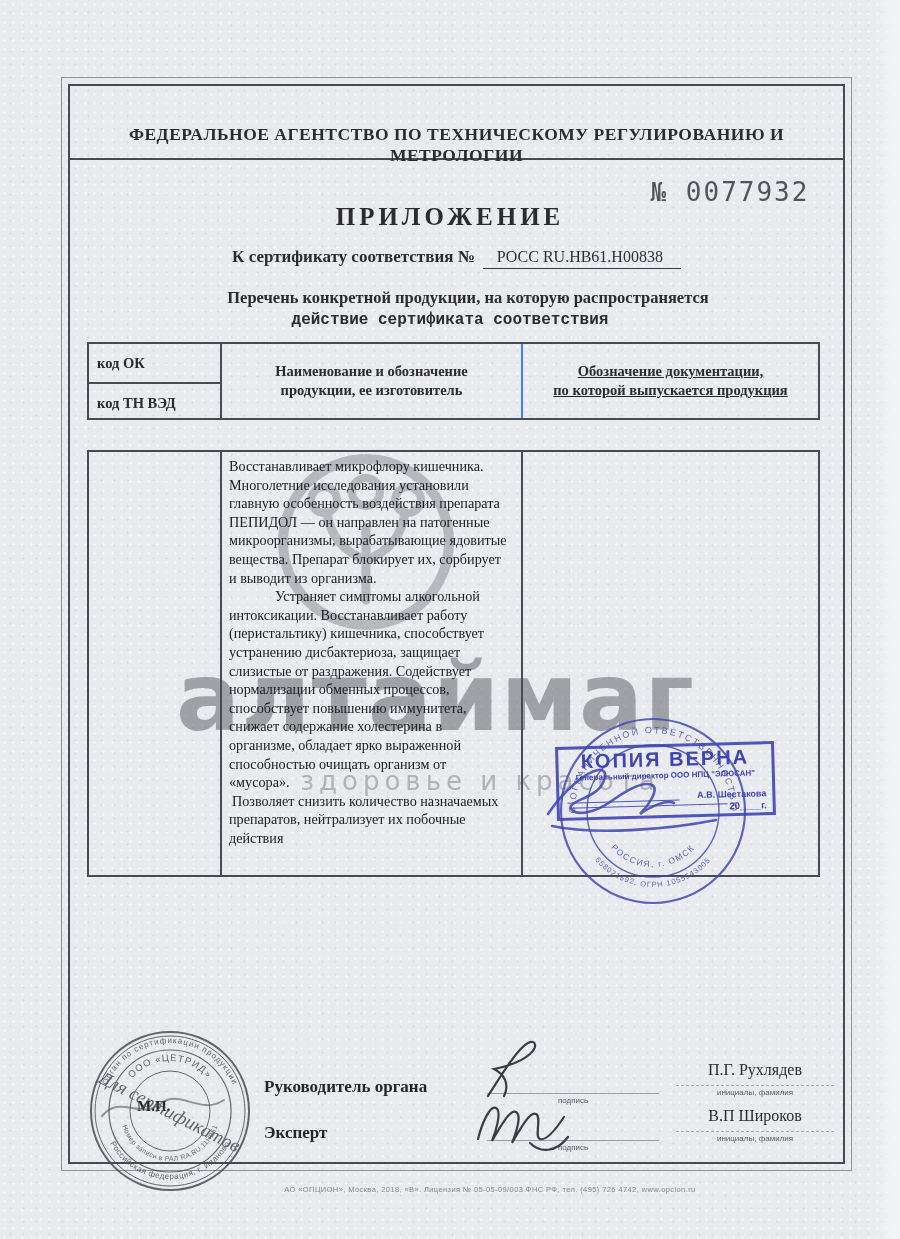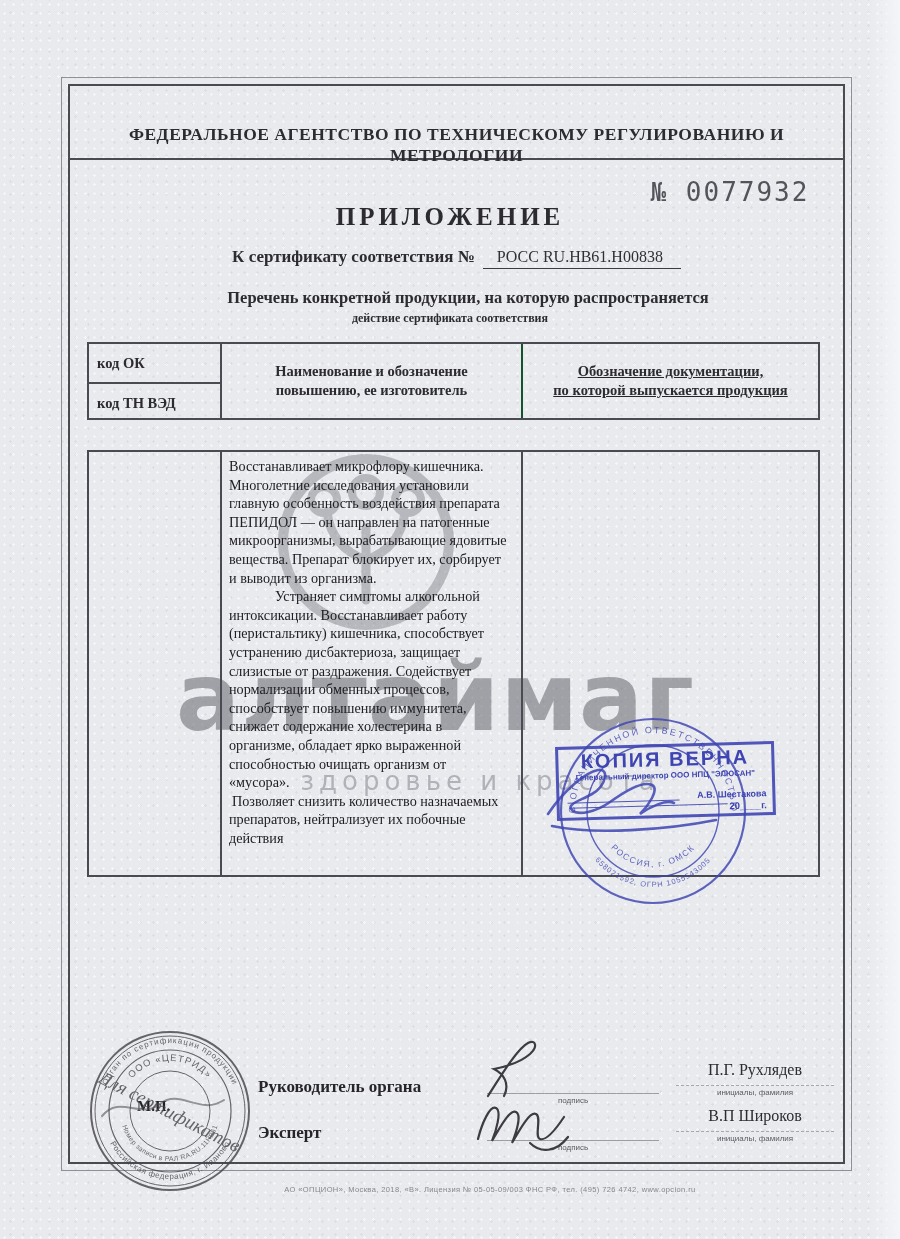--- a/index.html
+++ b/index.html
@@ -35,28 +35,28 @@
             font-size:17.5px; letter-spacing:.5px; color:#2b2b30; z-index:2; }
   .blank-no { left:630px; top:165px; width:200px; text-align:center; z-index:2;
             font-family:"DejaVu Sans Mono", monospace; font-size:26px; letter-spacing:2px; color:#53535b;margin-top:12px; }
   .apx-title { left:70px; top:203px; width:760px; text-align:center; font-weight:700;
             font-size:25px; letter-spacing:4px; color:#2b2b30; z-index:2; }
   .cert-line { left:70px; top:247px; width:773px; text-align:center; z-index:2; font-size:17px; }
   .cert-line .lbl { font-weight:700; color:#2b2b30; }
   .cert-line .val { display:inline-block; font-size:16px; padding:0 18px 2px 14px; margin-left:8px;
             border-bottom:1.5px solid #3c3c44; color:#2f2f35; }
   .scope1 { left:70px; top:288px; width:760px; text-align:center; font-weight:700; font-size:16.5px; color:#2b2b30; z-index:2;padding-left:36px; }
-  .scope2 { left:70px; top:311px; width:760px; text-align:center; font-weight:700; font-size:12px; color:#2b2b30; z-index:2; }
+  .scope2 { left:70px; top:311px; width:760px; text-align:center; font-weight:700; font-size:16px; color:#2b2b30; z-index:2;font-family:Liberation Mono, monospace; }
 
   
   .tbl-head { left:87px; top:342px; width:733px; height:78px; border:2px solid #4a4a52; display:flex; z-index:2; }
   .tbl-head .c1 { width:133px; border-right:2px solid #4a4a52; display:flex; flex-direction:column; }
   .tbl-head .c1a { height:40px; border-bottom:2px solid #4a4a52; display:flex; align-items:center; padding-left:8px; }
   .tbl-head .c1b { flex:1; display:flex; align-items:flex-end; padding:0 0 6px 8px; }
-  .tbl-head .c2 { width:301px; border-right:2px solid #14532d; }
+  .tbl-head .c2 { width:301px; border-right:2px solid #3b82f6; }
   .tbl-head .c3 { flex:1;text-decoration:underline; }
   .tbl-head .cmid { display:flex; flex-direction:column; justify-content:center; align-items:center;
                     text-align:center; height:100%; line-height:19px; }
   .th-txt { font-weight:700; font-size:14.5px; color:#2b2b30; }
 
   .tbl-body { left:87px; top:450px; width:733px; height:427px; border:2px solid #4a4a52; display:flex; z-index:2; }
   .tbl-body .b1 { width:133px; border-right:2px solid #4a4a52; }
   .tbl-body .b2 { width:301px; border-right:2px solid #4a4a52; padding:5px 14px 0 7px; }
   .tbl-body .b3 { flex:1; }
   .desc p { font-size:14.2px; line-height:18.6px; color:#202024; }
@@ -84,21 +84,21 @@
   .cs-dateline { position:absolute; bottom:9px; left:10px; width:158px; border-bottom:1.5px solid rgba(62,69,178,.9); }
   .cs-date  { position:absolute; bottom:2px; right:6px; font-size:9.5px; font-weight:700; }
   .sig-blue { left:540px; top:760px; width:190px; height:78px; z-index:5; }
 
   
   .seal-gray { left:85px; top:1026px; width:170px; height:170px; z-index:3; opacity:.82; }
   .mp-label { left:137px; top:1098px; z-index:2; font-weight:700; font-size:15px; color:#1f1f23; }
   .mp-scribble { left:98px; top:1086px; width:130px; height:42px; z-index:4; opacity:.55; }
 
   
-  .role { z-index:2; font-weight:700; font-size:17px; color:#26262a; }
+  .role { z-index:2; font-weight:700; font-size:17px; color:#26262a;margin-left:6px; }
   .sig-line { z-index:2; border-top:1px solid #9d9da6; }
   .sig-caption { z-index:2; font-family:"Liberation Sans", sans-serif; font-size:8px; color:#5a5a61; text-align:center; }
   .sig-name { z-index:2; font-size:16px; color:#2c2c31; text-align:center; }
   .name-line { z-index:2; border-top:1px dashed #a7a7b0; }
   .sig-ink { z-index:3; }
 
   .imprint { left:100px; top:1185px; width:780px; text-align:center; z-index:2;
              font-family:"Liberation Sans", sans-serif; font-size:7.5px; letter-spacing:.4px; color:#86868e; }
 </style>
 </head>
@@ -138,21 +138,21 @@
       <div class="c1a">
           <span class="th-txt">код ОК</span>
         </div>
       <div class="c1b">
           <span class="th-txt">код ТН ВЭД</span>
         </div>
     </div>
     <div class="c2">
       <div class="cmid">
         <span class="th-txt">Наименование и обозначение</span>
-        <span class="th-txt">повышению, ее изготовитель</span>
+        <span class="th-txt">продукции, ее изготовитель</span>
       </div>
     </div>
     <div class="c3">
       <div class="cmid">
         <span class="th-txt">Обозначение документации,</span>
         <span class="th-txt">по которой выпускается продукция</span>
       </div>
     </div>
   </div>
 

